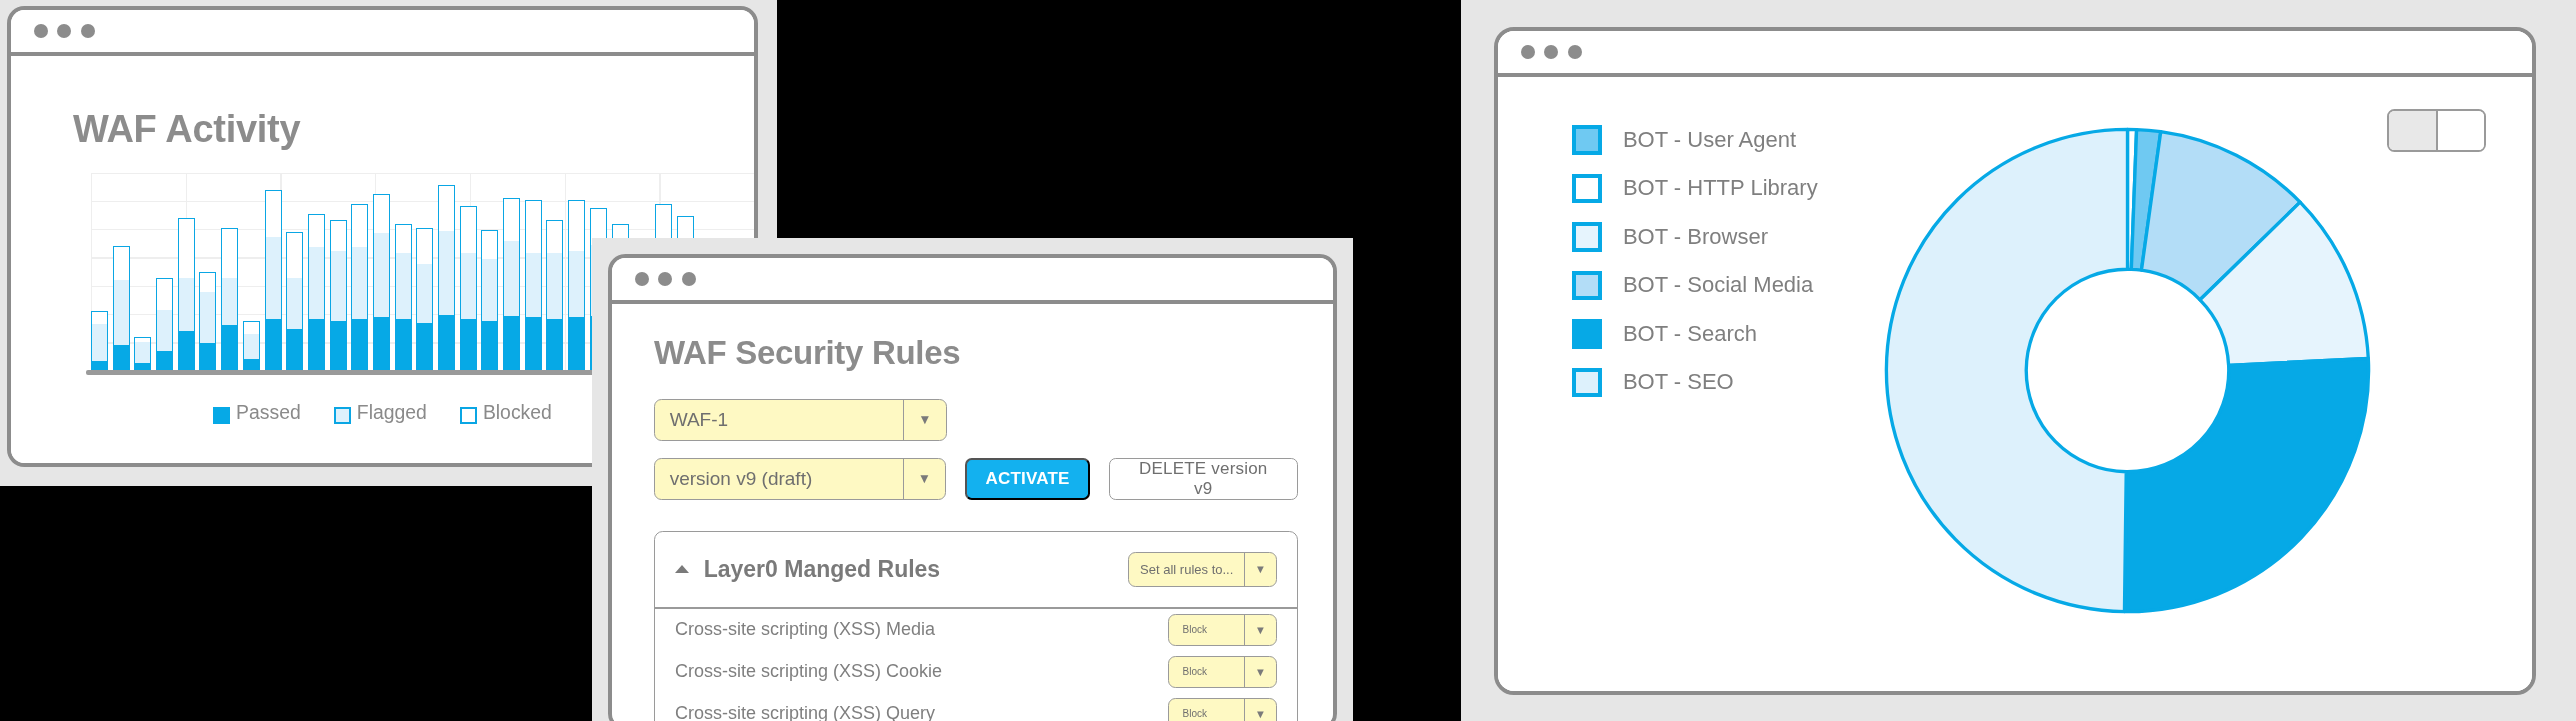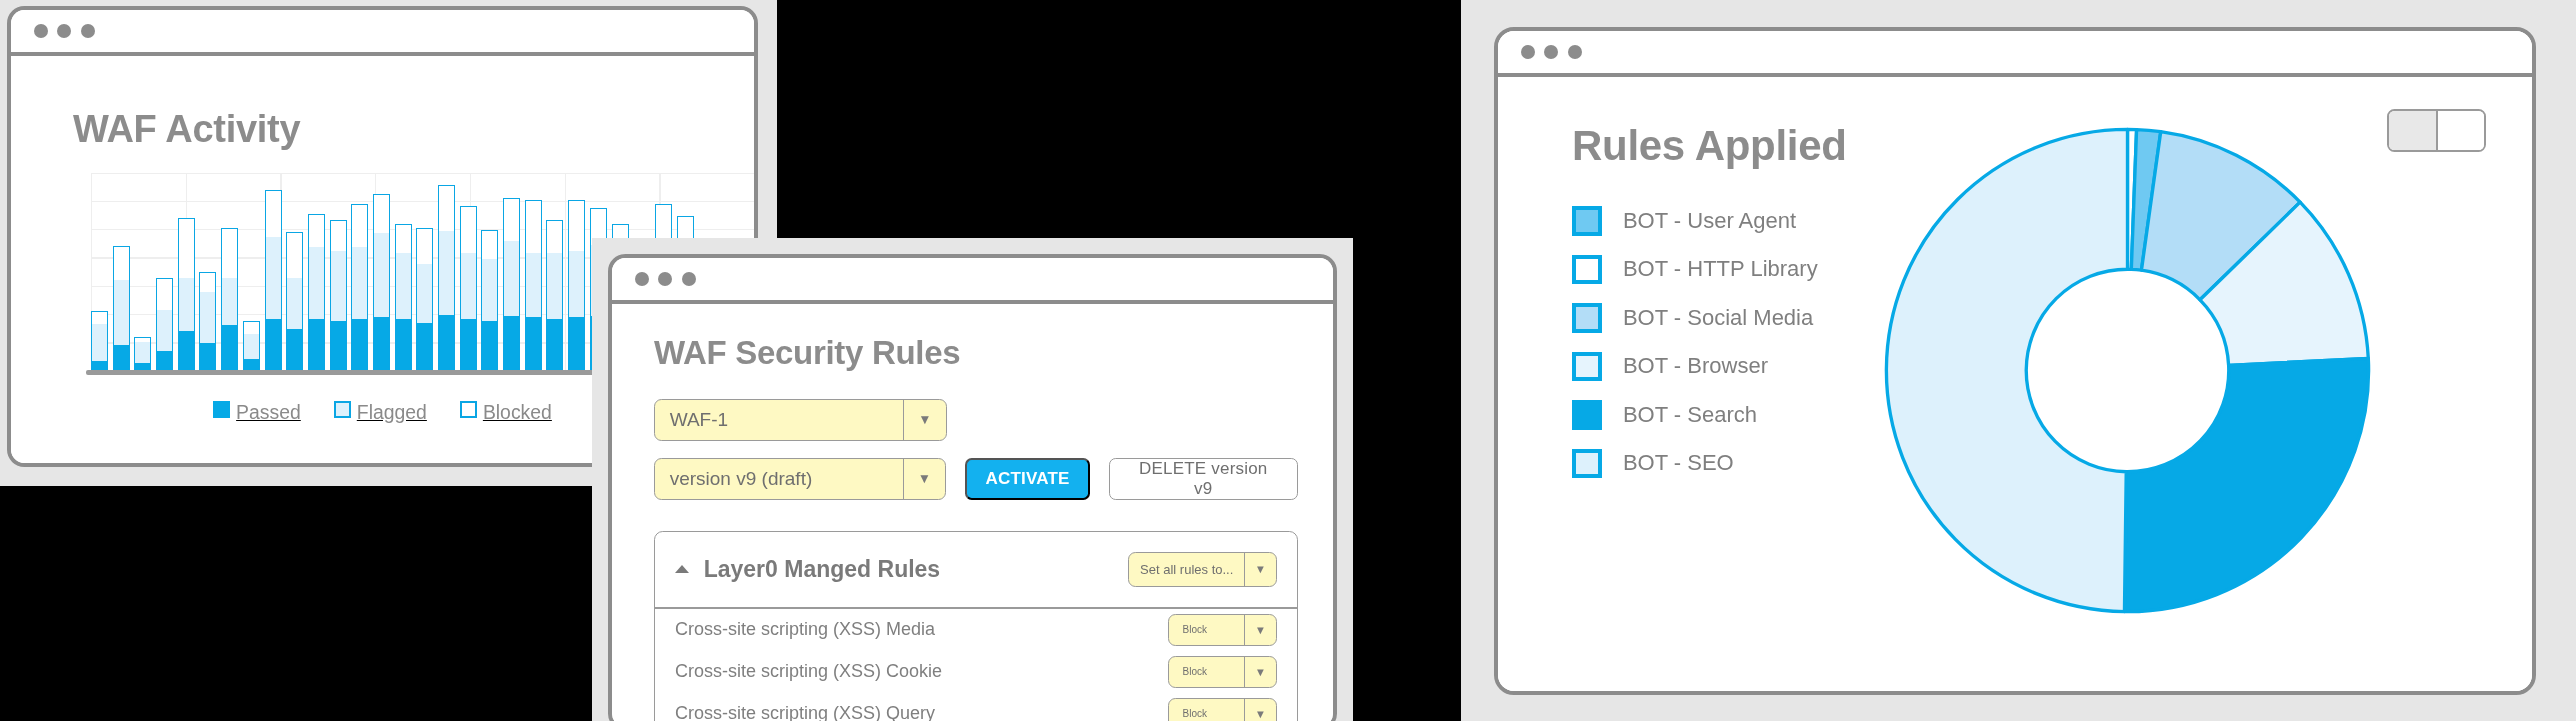--- a/index.html
+++ b/index.html
@@ -33,21 +33,21 @@
   .gridline-v{position:absolute;top:0;bottom:0;width:1.3px;background:#eeeeee;}
   .axis-base{position:absolute;left:-5.4px;right:0;bottom:-4px;height:4.7px;background:#9a9a9a;border-radius:2px;}
   .bars{position:absolute;left:0;right:0;bottom:0;top:0;display:flex;align-items:flex-end;gap:4.7px;}
   .bar{position:relative;flex:0 0 17px;width:17px;
     border:1.7px solid #0aa6e4;border-bottom:none;box-sizing:border-box;
     background:#fff;display:flex;flex-direction:column;justify-content:flex-end;}
   .seg-flagged{width:100%;background:#ddf1fc;}
   .seg-passed{width:100%;background:#06a9e6;}
   .legend{position:absolute;left:0;right:0;bottom:39px;display:flex;
     justify-content:center;align-items:center;gap:33px;}
-  .legend-item{display:flex;align-items:flex-start;gap:6px;text-decoration:underline;}
+  .legend-item{display:flex;align-items:flex-end;gap:6px;}
   .swatch{width:17px;height:17px;border:2px solid #0aa6e4;box-sizing:border-box;}
   .sw-passed{background:#06a9e6;border-color:#06a9e6;}
   .sw-flagged{background:#ddf1fc;}
   .sw-blocked{background:#ffffff;}
   .legend-label{font-size:19.4px;color:#8a8a8a;}
 
   
   #win-rules{left:592px;top:238px;width:761px;height:509px;}
   #win-rules .win-inner{inset:16px;}
   .rules-pad{position:absolute;left:42px;right:35px;top:32px;bottom:0;}
@@ -342,37 +342,36 @@
   <div class="window" id="win-applied">
     <div class="win-inner">
       <div class="titlebar">
         <span class="dot"></span>
         <span class="dot"></span>
         <span class="dot"></span>
       </div>
       <div class="win-body">
         <div class="applied-body">
           <div class="applied-left">
-            <h1 class="applied-title">Rules Applied</h1>
             <div id="donut-legend">
                 <div class="donut-legend-item">
                   <span class="donut-swatch" style="background: rgb(111, 201, 242);"></span>
                   <span class="donut-legend-label">BOT - User Agent</span>
                 </div>
                 <div class="donut-legend-item">
                   <span class="donut-swatch" style="background: rgb(255, 255, 255);"></span>
                   <span class="donut-legend-label">BOT - HTTP Library</span>
                 </div>
                 <div class="donut-legend-item">
+                  <span class="donut-swatch" style="background: rgb(230, 244, 253);"></span>
+                  <span class="donut-legend-label">BOT - Browser</span>
+                </div>
+                <div class="donut-legend-item">
                   <span class="donut-swatch" style="background: rgb(179, 221, 247);"></span>
                   <span class="donut-legend-label">BOT - Social Media</span>
-                </div>
-                <div class="donut-legend-item">
-                  <span class="donut-swatch" style="background: rgb(230, 244, 253);"></span>
-                  <span class="donut-legend-label">BOT - Browser</span>
                 </div>
                 <div class="donut-legend-item">
                   <span class="donut-swatch" style="background: rgb(6, 169, 230);"></span>
                   <span class="donut-legend-label">BOT - Search</span>
                 </div>
                 <div class="donut-legend-item">
                   <span class="donut-swatch" style="background: rgb(221, 241, 252);"></span>
                   <span class="donut-legend-label">BOT - SEO</span>
                 </div>
               </div>

